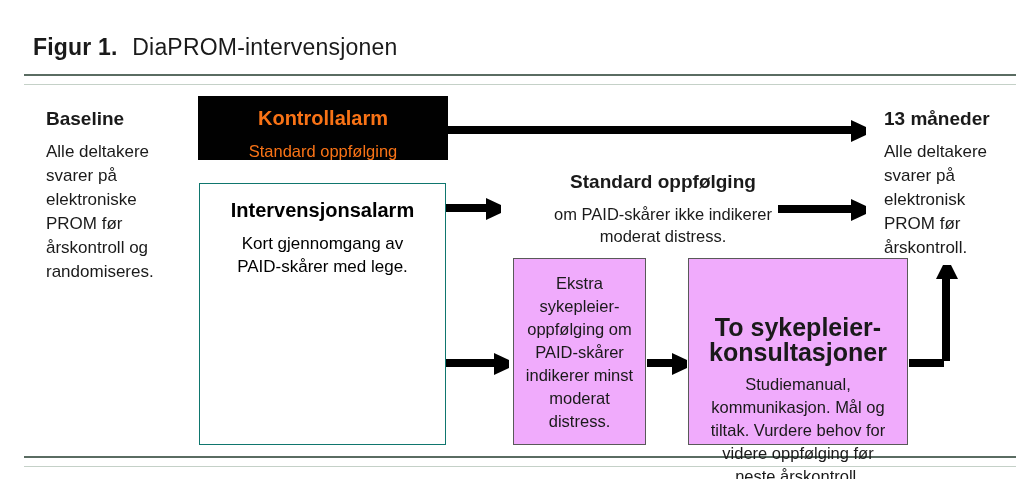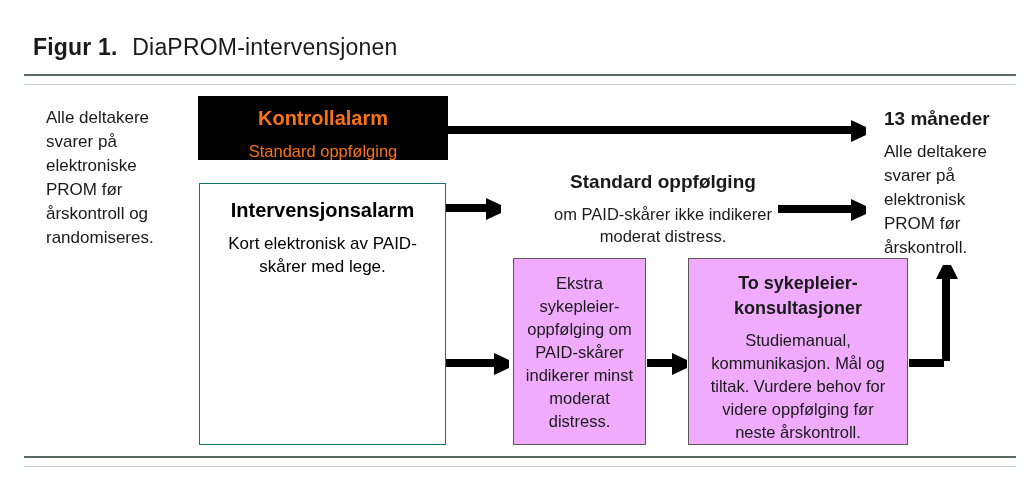--- a/index.html
+++ b/index.html
@@ -66,21 +66,21 @@
 
   .pink-box {
     position: absolute;
     background: #f0abfc;
     border: 1px solid #595959;
     text-align: center; color: #1a1a1a;
   }
   .extra-box { left: 505px; top: 250px; width: 133px; height: 187px; padding: 9px 6px 0 6px; }
   .extra-box p { font-size: 16.5px; line-height: 23px; }
   .consult-box { left: 680px; top: 250px; width: 220px; height: 187px; padding: 8px 8px 0 8px; }
-  .consult-box h3 { font-size: 18px; font-weight: bold; line-height: 25px; }
+  .consult-box h3 { font-size: 25px; font-weight: bold; line-height: 25px; margin-top: 44px; }
   .consult-box p { font-size: 16.5px; line-height: 23px; }
 
   .line-h { position: absolute; height: 2px; background: #000; }
   .line-v { position: absolute; width: 2px; background: #000; }
   .head-right {
     position: absolute; width: 0; height: 0;
     border-left: 15px solid #000;
     border-top: 7.5px solid transparent;
     border-bottom: 7.5px solid transparent;
   }
@@ -97,31 +97,32 @@
 <div class="canvas">
 
   <div class="figure-title">
     <span class="bold">Figur 1.</span><span> DiaPROM-intervensjonen</span>
   </div>
 
   <div class="rule top"></div>
   <div class="rule bottom"></div>
 
   <div class="text-block left-block">
+    <h3>Baseline</h3>
     <p>Alle deltakere svarer på elektroniske PROM før årskontroll og randomiseres.</p>
   </div>
 
   <div class="control-box">
     <h3>Kontrollalarm</h3>
     <p>Standard oppfølging</p>
   </div>
 
   <div class="intervention-box">
     <h3>Intervensjonsalarm</h3>
-    <p>Kort elektronisk av PAID-skårer med lege.</p>
+    <p>Kort gjennomgang av PAID-skårer med lege.</p>
   </div>
 
   <div class="standard-block">
     <h3>Standard oppfølging</h3>
     <p>om PAID-skårer ikke indikerer moderat distress.</p>
   </div>
 
   <div class="pink-box extra-box">
     <p>Ekstra sykepleier-oppfølging om PAID-skårer indikerer minst moderat distress.</p>
   </div>

